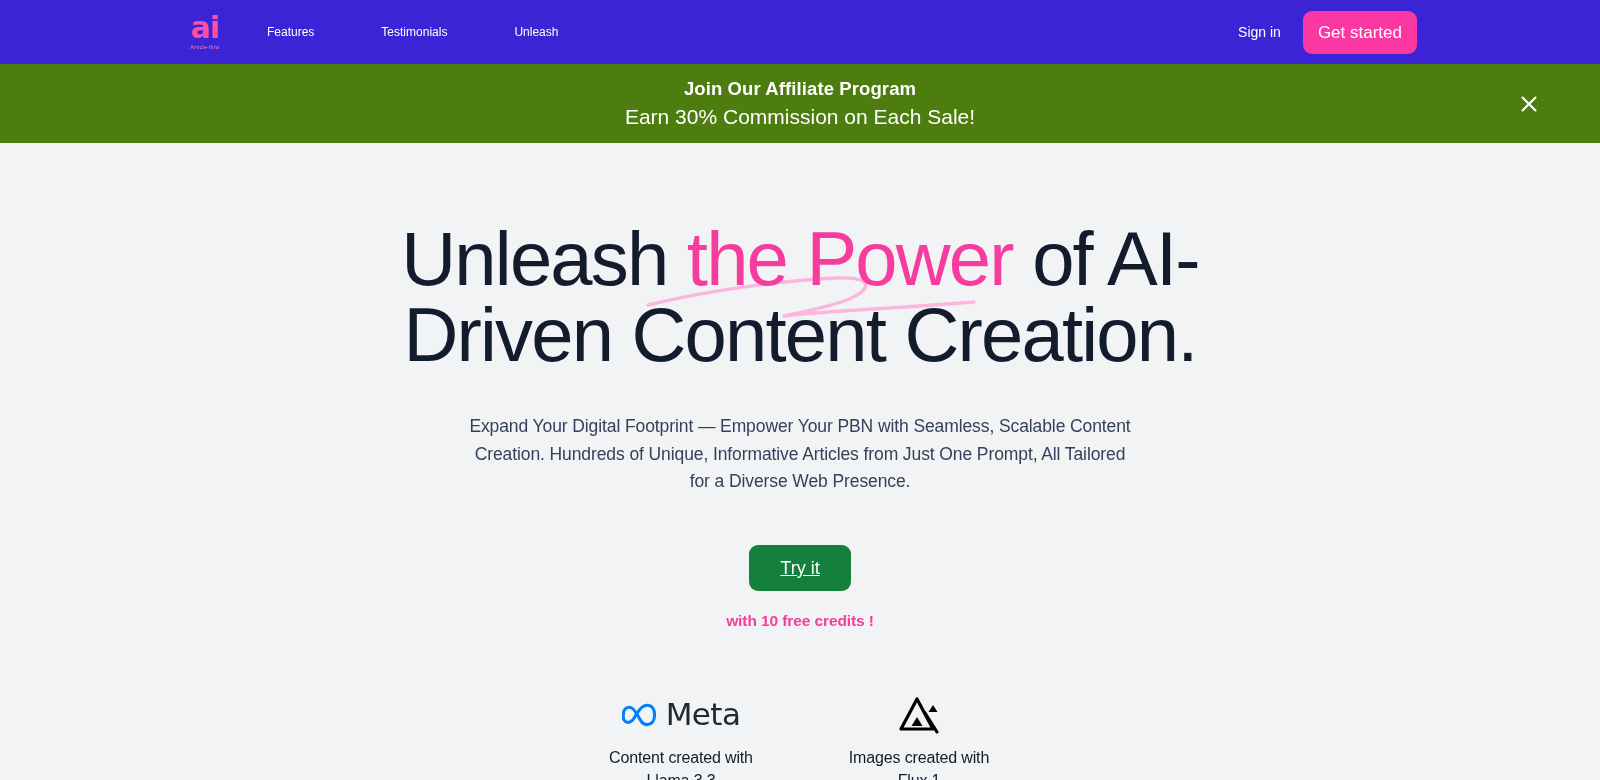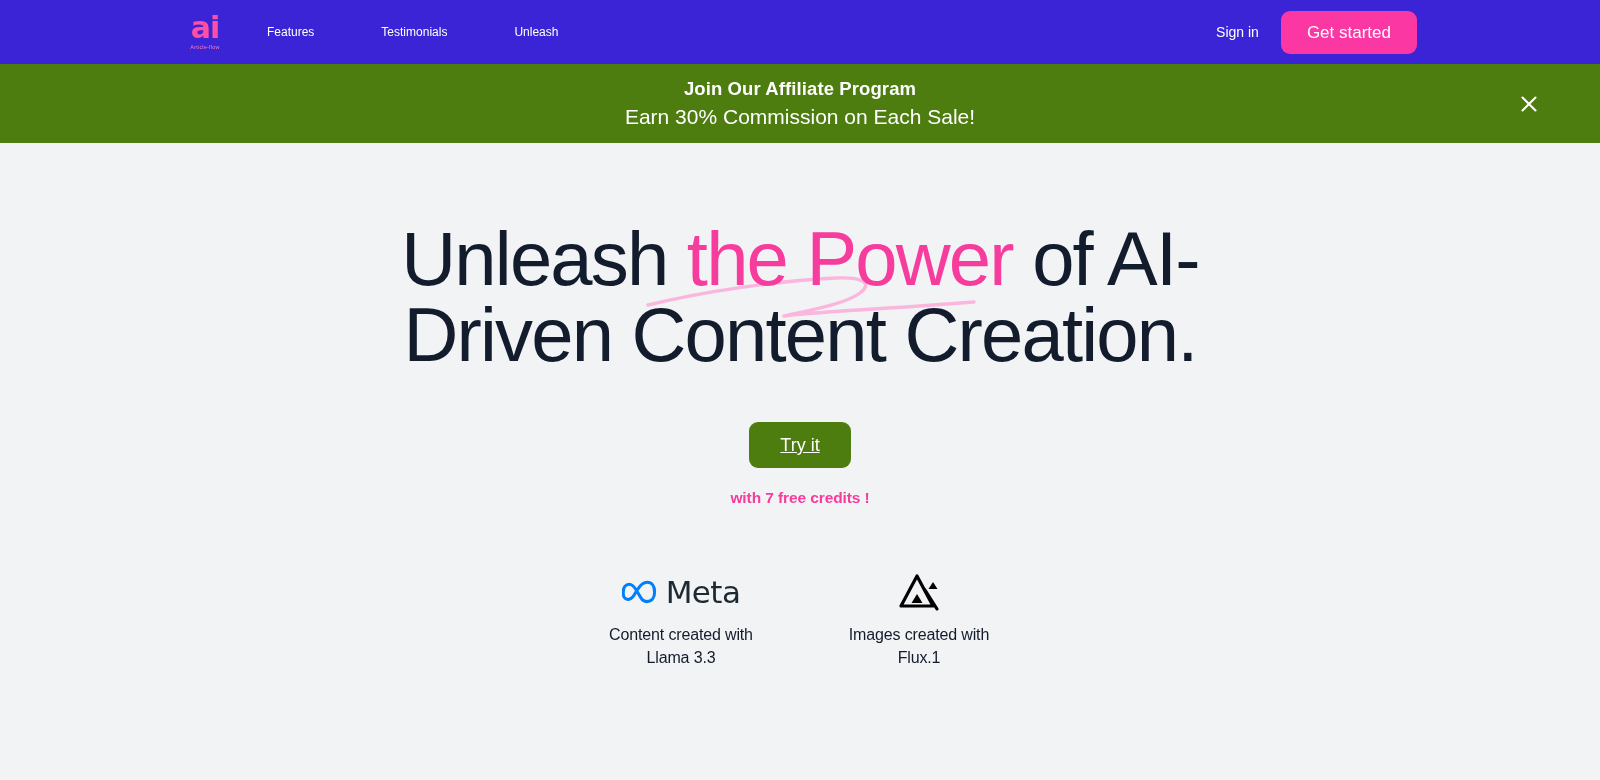--- a/index.html
+++ b/index.html
@@ -84,21 +84,21 @@
     white-space: nowrap;
   }
 
   .btn-getstarted {
     background: #FB37A4;
     color: #FFFFFF;
     border: none;
     border-radius: 9px;
     font-size: 17px;
     font-family: "Liberation Sans", sans-serif;
-    padding: 13px 26px;
+    padding: 13px 15px;
     cursor: pointer;
     white-space: nowrap;
     line-height: 1;
   }
 
   
   .banner {
     background: #4d7c0f;
     height: 79px;
     display: flex;
@@ -186,21 +186,21 @@
   }
 
   .cta-area {
     margin-top: 49px;
     display: flex;
     flex-direction: column;
     align-items: center;
   }
 
   .btn-try {
-    background: #4d7c0f;
+    background: #15803d;
     color: #FFFFFF;
     border: none;
     border-radius: 9px;
     font-size: 18px;
     font-family: "Liberation Sans", sans-serif;
     padding: 14px 31px;
     cursor: pointer;
     line-height: 1;
     text-decoration: underline;
   }
@@ -293,24 +293,25 @@
     <svg class="squiggle" viewBox="0 0 330 55">
       <path d="M2 34 C 60 20, 130 10, 190 7 C 215 6, 228 11, 214 22 C 200 33, 160 40, 138 45 C 150 43, 210 39, 260 36 C 290 34, 315 32, 328 31" fill="none" stroke="#FBB6DD" stroke-width="3.4" stroke-linecap="round" stroke-linejoin="round"></path>
     </svg>
 
     <h1 class="headline">
       <span>Unleash </span><span class="accent">the Power</span><span> of AI-</span><br>
       <span>Driven Content Creation.</span>
     </h1>
   </div>
 
+  <p class="subtitle">Expand Your Digital Footprint — Empower Your PBN with Seamless, Scalable Content Creation. Hundreds of Unique, Informative Articles from Just One Prompt, All Tailored for a Diverse Web Presence.</p>
 
   <div class="cta-area">
     <button class="btn-try">Try it</button>
-    <div class="credits">with 7 free credits !</div>
+    <div class="credits">with 10 free credits !</div>
   </div>
 
   <div class="partners">
 
     <div class="partner">
       <div class="partner-logo">
         <svg width="38" height="26" viewBox="0 0 38 26">
           <path d="M5.6 20.4 C2.6 20.4 1.2 17.2 1.2 13.4 C1.2 8.4 3.6 5.2 7.2 5.2 C10.0 5.2 12.0 7.3 14.2 11.0 L19.0 19.0 C20.6 21.6 22.2 22.6 24.6 22.6 C30.0 22.6 32.6 18.6 32.6 13.0 C32.6 7.0 29.8 3.2 25.2 3.2 C21.6 3.2 18.6 5.6 15.6 10.4 L12.0 16.2 C9.6 20.0 8.0 20.4 5.6 20.4 Z" fill="none" stroke="#0081FB" stroke-width="3.1" stroke-linecap="round" stroke-linejoin="round"></path>
         </svg>
         <span class="meta-word">Meta</span>

